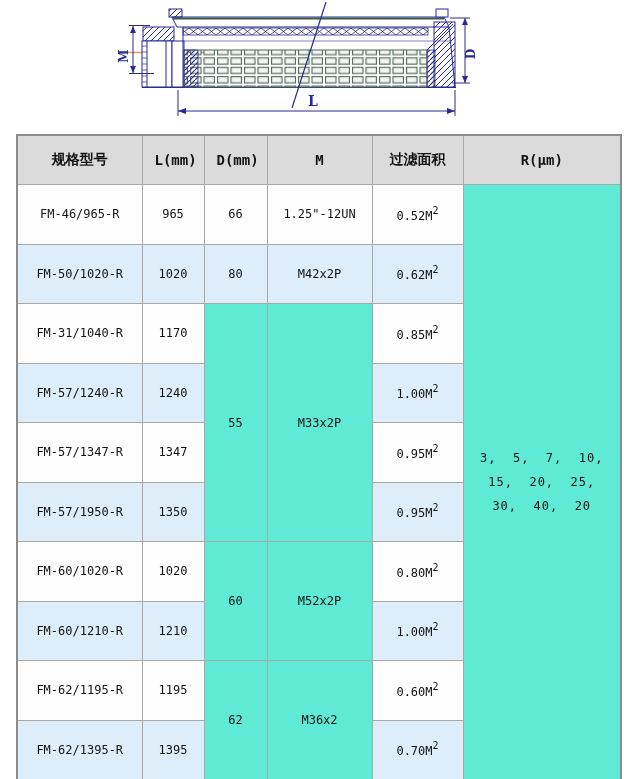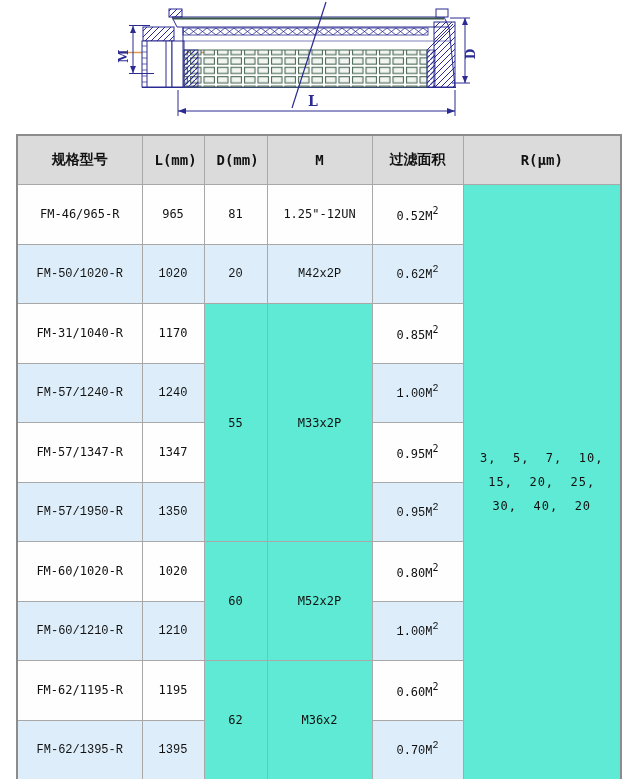--- a/index.html
+++ b/index.html
@@ -24,21 +24,21 @@
   .spec-table thead th{
     height:48px;background:var(--header-bg);
     font-weight:bold;font-size:14px;
     font-family:"DejaVu Sans Mono","DejaVu Sans",sans-serif;
   }
   .spec-table td{
     height:58.5px;font-size:12px;background:#fefefe;
     font-family:"DejaVu Sans Mono",monospace;
     text-align:center;
   }
-  .spec-table tr.alt td{background:var(--row-alt-bg);font-family:Liberation Mono, monospace;}
+  .spec-table tr.alt td{background:var(--row-alt-bg);}
   .spec-table td.merged,.spec-table td.r-cell{background:#5eead4;}
   .spec-table td sup{font-size:10px;position:relative;top:-1px;left:0px;}
   .r-line{white-space:pre;margin:10px 0;letter-spacing:1px;}
   svg text{font-family:"DejaVu Serif","Liberation Serif",serif;font-weight:bold;}
 </style>
 </head>
 <body style="--header-bg: #dbdbdb; --row-alt-bg: #ddeefa; --grid-border: #a8a8a8; --outer-border: #8c8c8c; --text: #111111;">
 
 <div class="drawing-wrap">
   <svg width="634" height="132" viewBox="0 0 634 132">
@@ -145,33 +145,33 @@
       <th>D(mm)</th>
       <th>M</th>
       <th>过滤面积</th>
       <th>R(μm)</th>
     </tr>
   </thead>
   <tbody id="spec-tbody">
       <tr>
         <td>FM-46/965-R</td>
         <td>965</td>
-        <td>81</td>
+        <td>66</td>
         <td>1.25"-12UN</td>
         <td>0.52M<sup>2</sup></td>
         <td rowspan="10" class="r-cell">
           <div class="r-line">3,  5,  7,  10,</div>
           <div class="r-line">15,  20,  25,</div>
           <div class="r-line">30,  40,  20</div>
         </td>
       </tr>
       <tr class="alt">
         <td>FM-50/1020-R</td>
         <td>1020</td>
-        <td>20</td>
+        <td>80</td>
         <td>M42x2P</td>
         <td>0.62M<sup>2</sup></td>
       </tr>
       <tr>
         <td>FM-31/1040-R</td>
         <td>1170</td>
         <td rowspan="4" class="merged">55</td>
         <td rowspan="4" class="merged">M33x2P</td>
         <td>0.85M<sup>2</sup></td>
       </tr>

